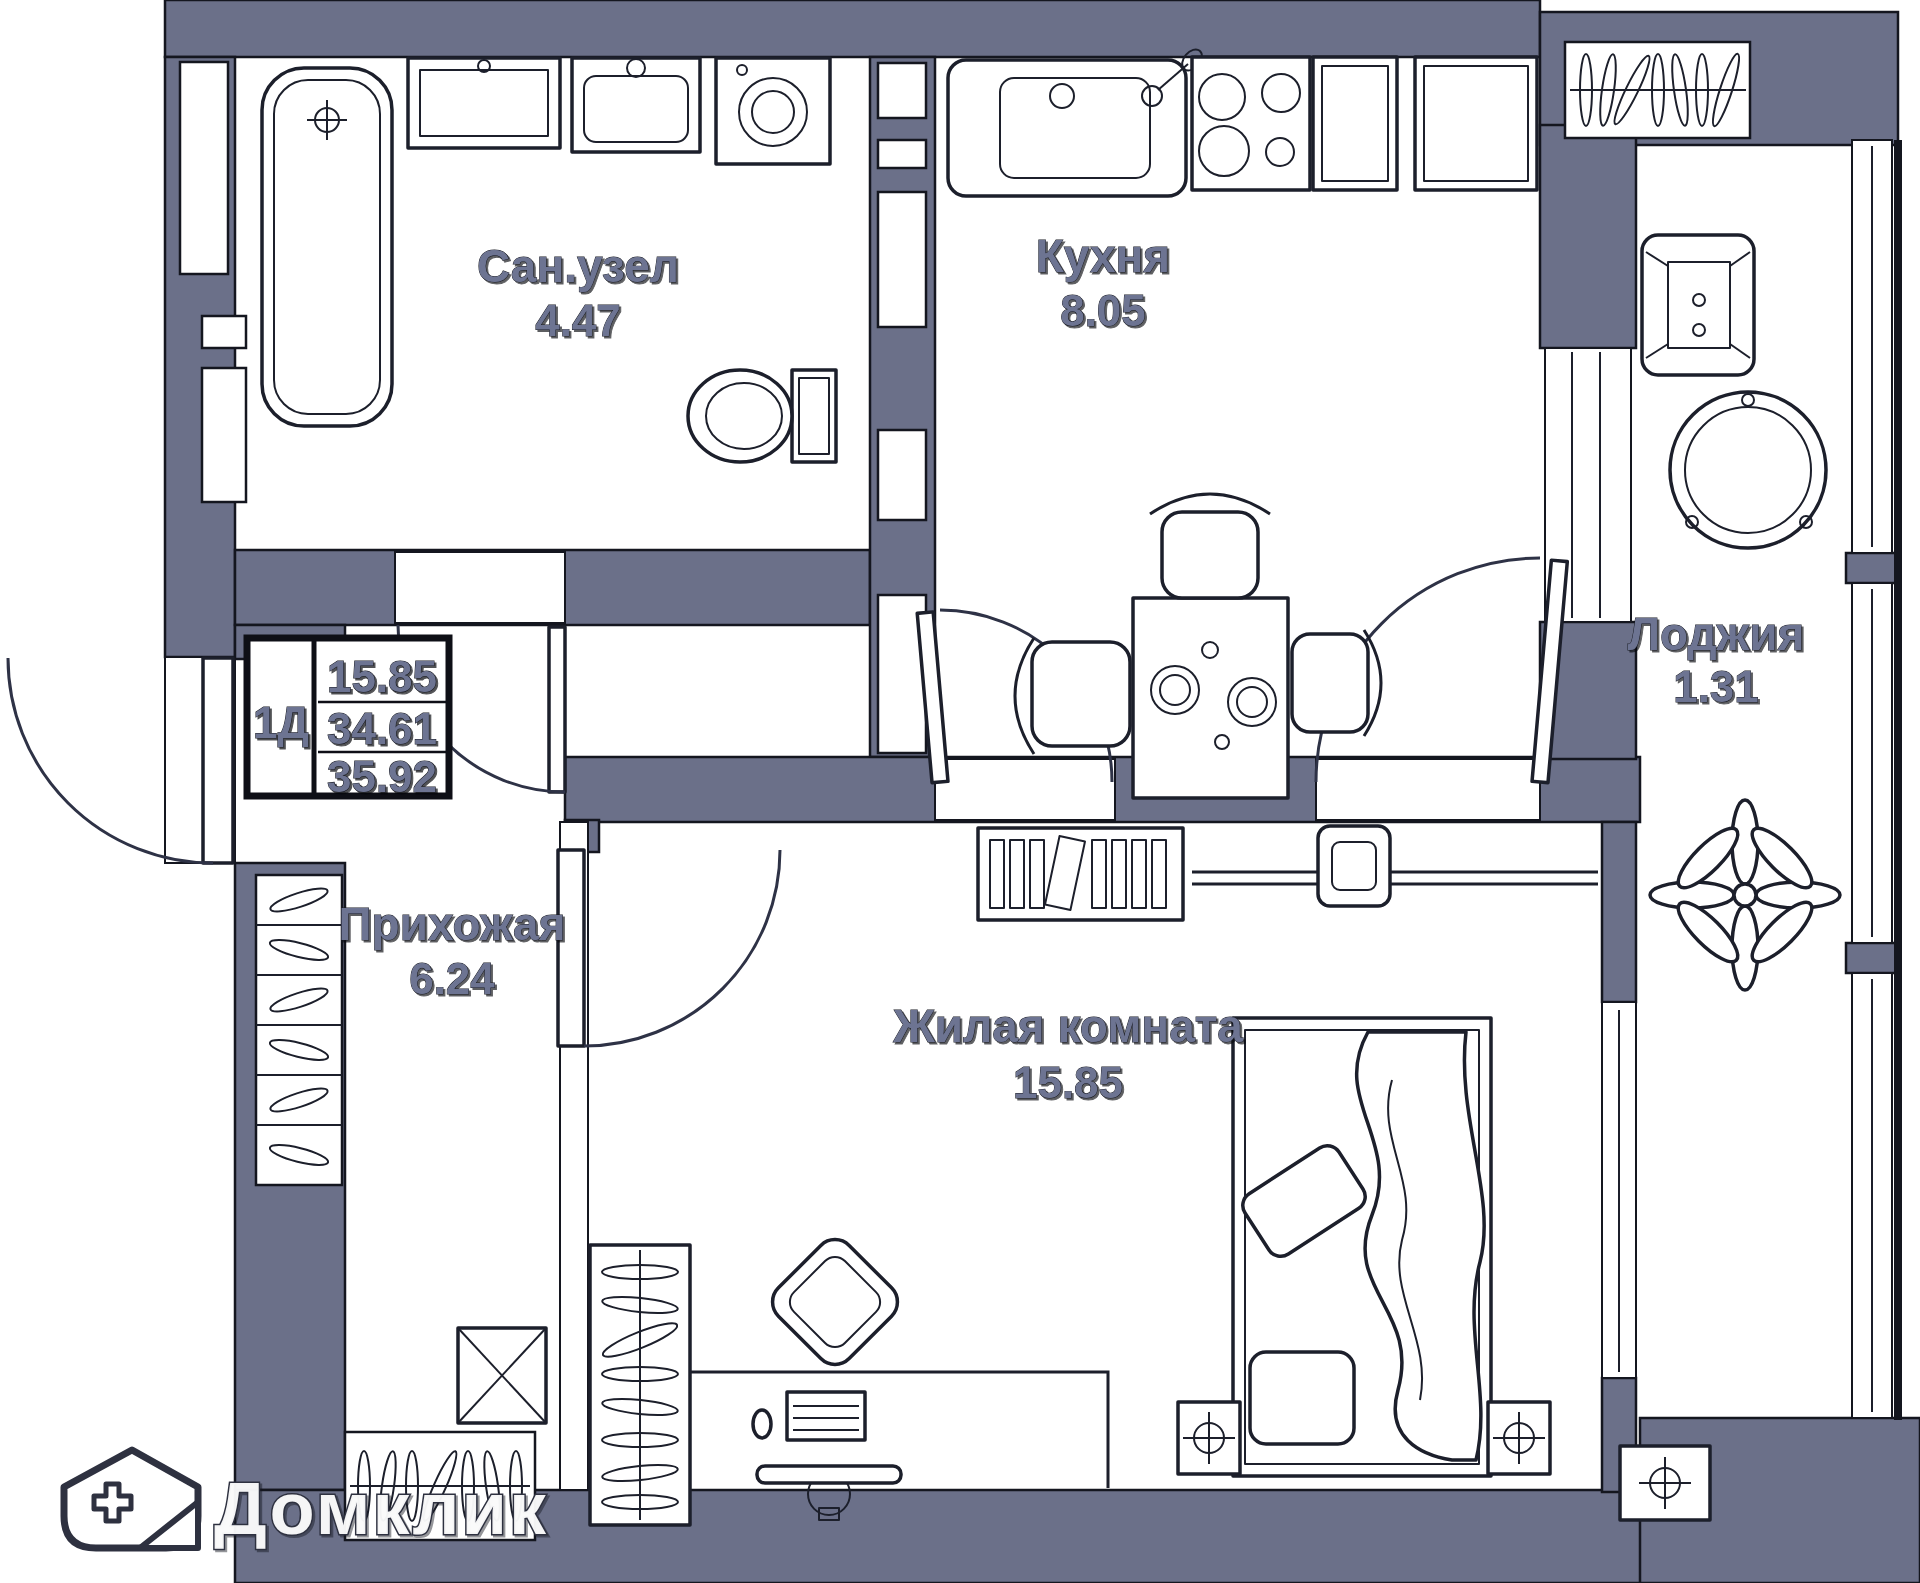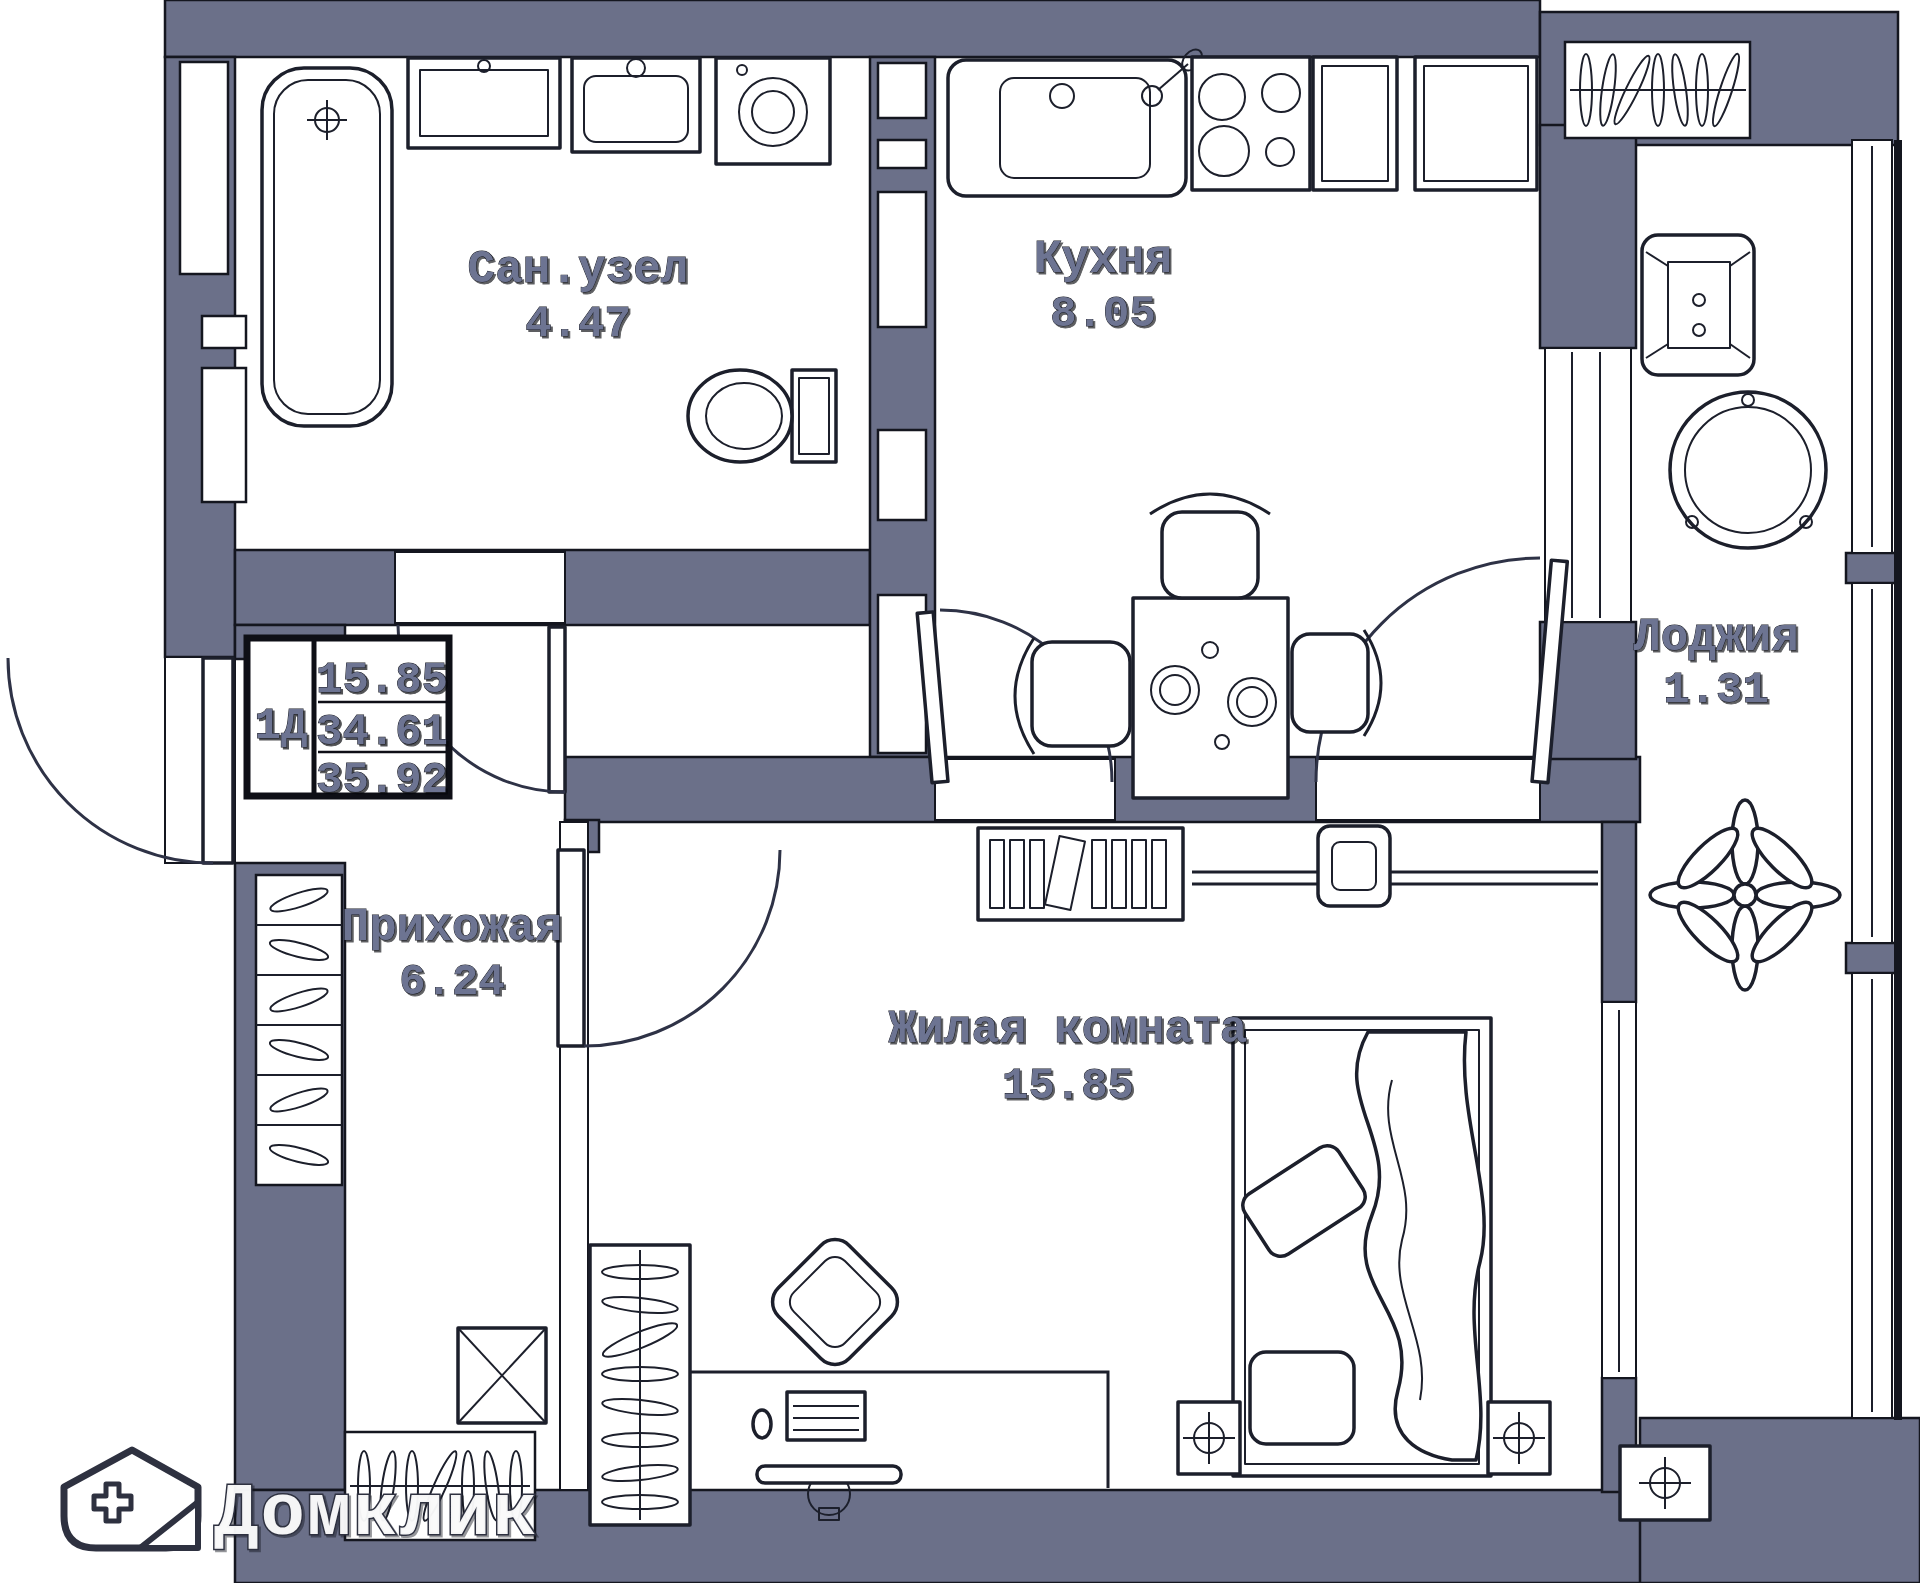--- a/index.html
+++ b/index.html
@@ -1,20 +1,20 @@
 <!DOCTYPE html>
 <html style="--wall: #6b7089; --outline: #14161f; --background: #ffffff; --label: #6d7492;"><head>
 <meta charset="utf-8">
 <style>
   :root{
     --wall:#6b7089; --outline:#14161f; --background:#ffffff; --label:#6d7492;
   }
   html,body{margin:0;padding:0;background:var(--background);}
   .stage{position:relative;width:1683px;height:1583px;background:var(--background);
-         font-family:Liberation Mono, monospace;}
+         font-family:Liberation Sans, sans-serif;}
   svg{display:block}
   .wall{fill:var(--wall);stroke:var(--outline);stroke-width:2.5;}
   .niche{fill:#fff;stroke:var(--outline);stroke-width:2.5;}
   .open{fill:#fff;stroke:var(--outline);stroke-width:2;}
   .fx{fill:#fff;stroke:#1c1f2b;stroke-width:3.5;stroke-linejoin:round;}
   .fx2{fill:none;stroke:#1c1f2b;stroke-width:2;stroke-linejoin:round;}
   .ln{fill:none;stroke:#1c1f2b;stroke-width:3;}
   .arc{fill:none;stroke:#2e3246;stroke-width:3;}
   .glass{stroke:#1c1f2b;stroke-width:2;}
   .room-label,.area-label{fill:var(--label);stroke:#15171f;stroke-width:0.9px;paint-order:stroke;

